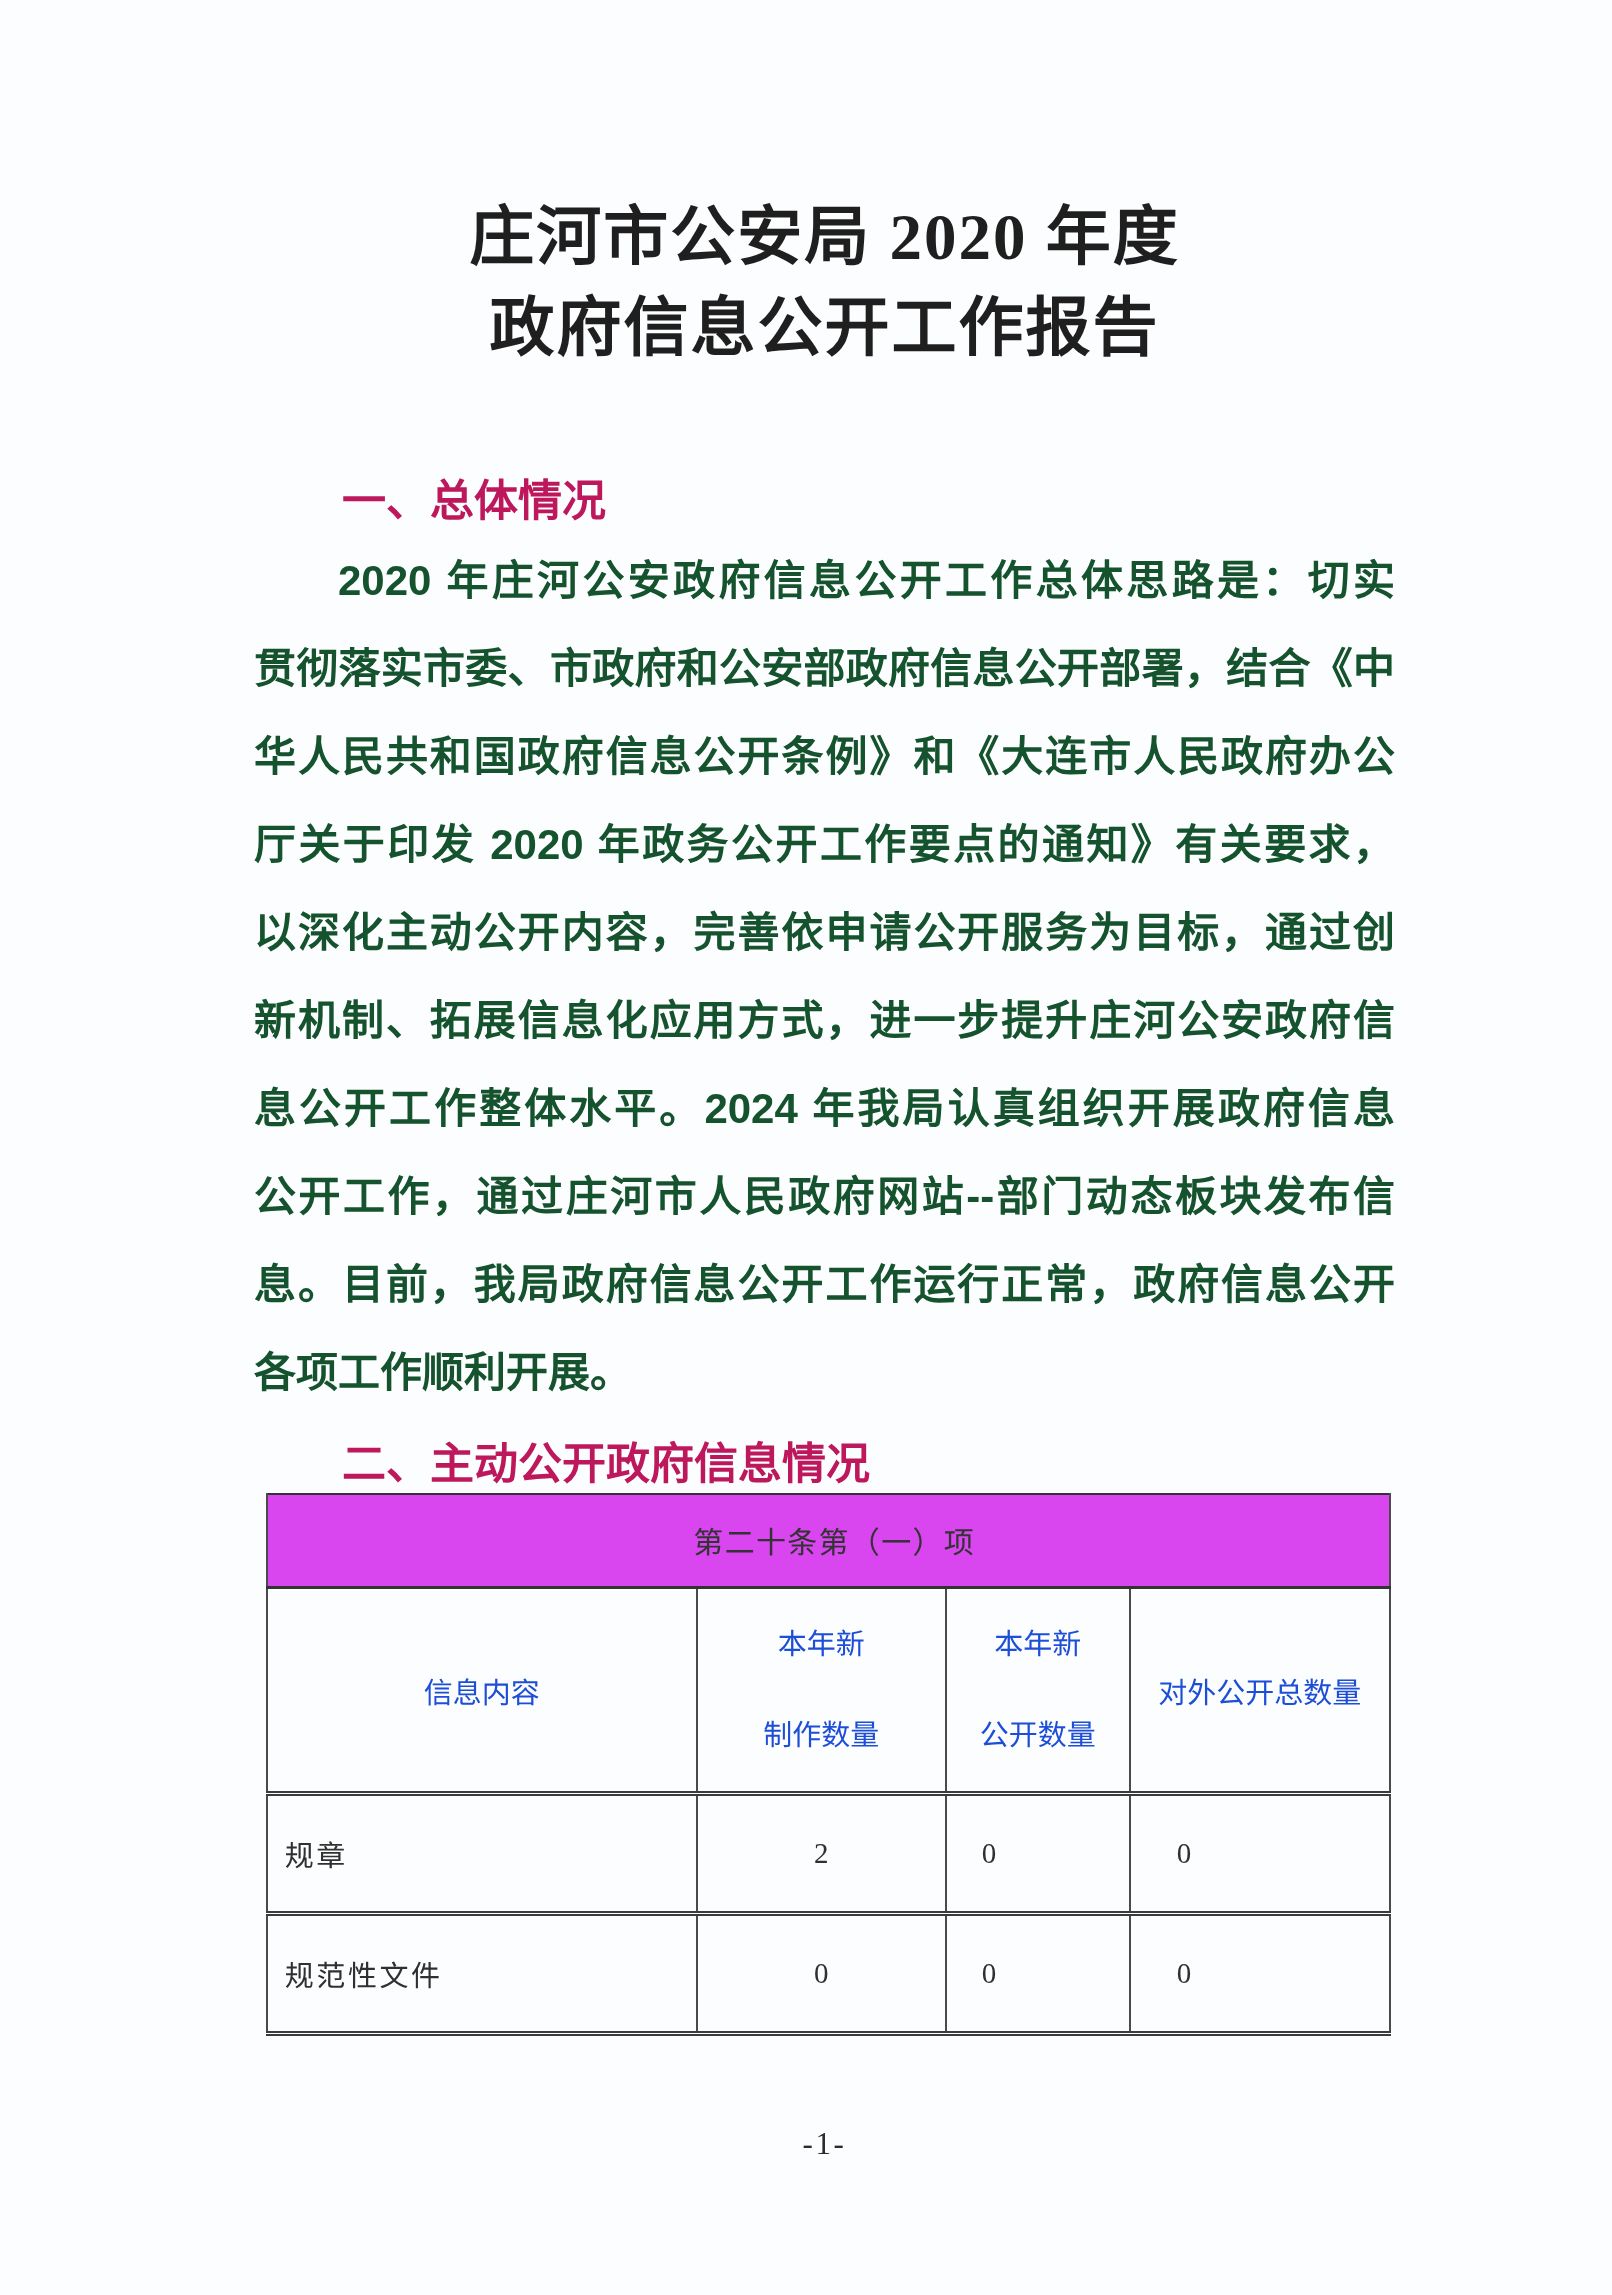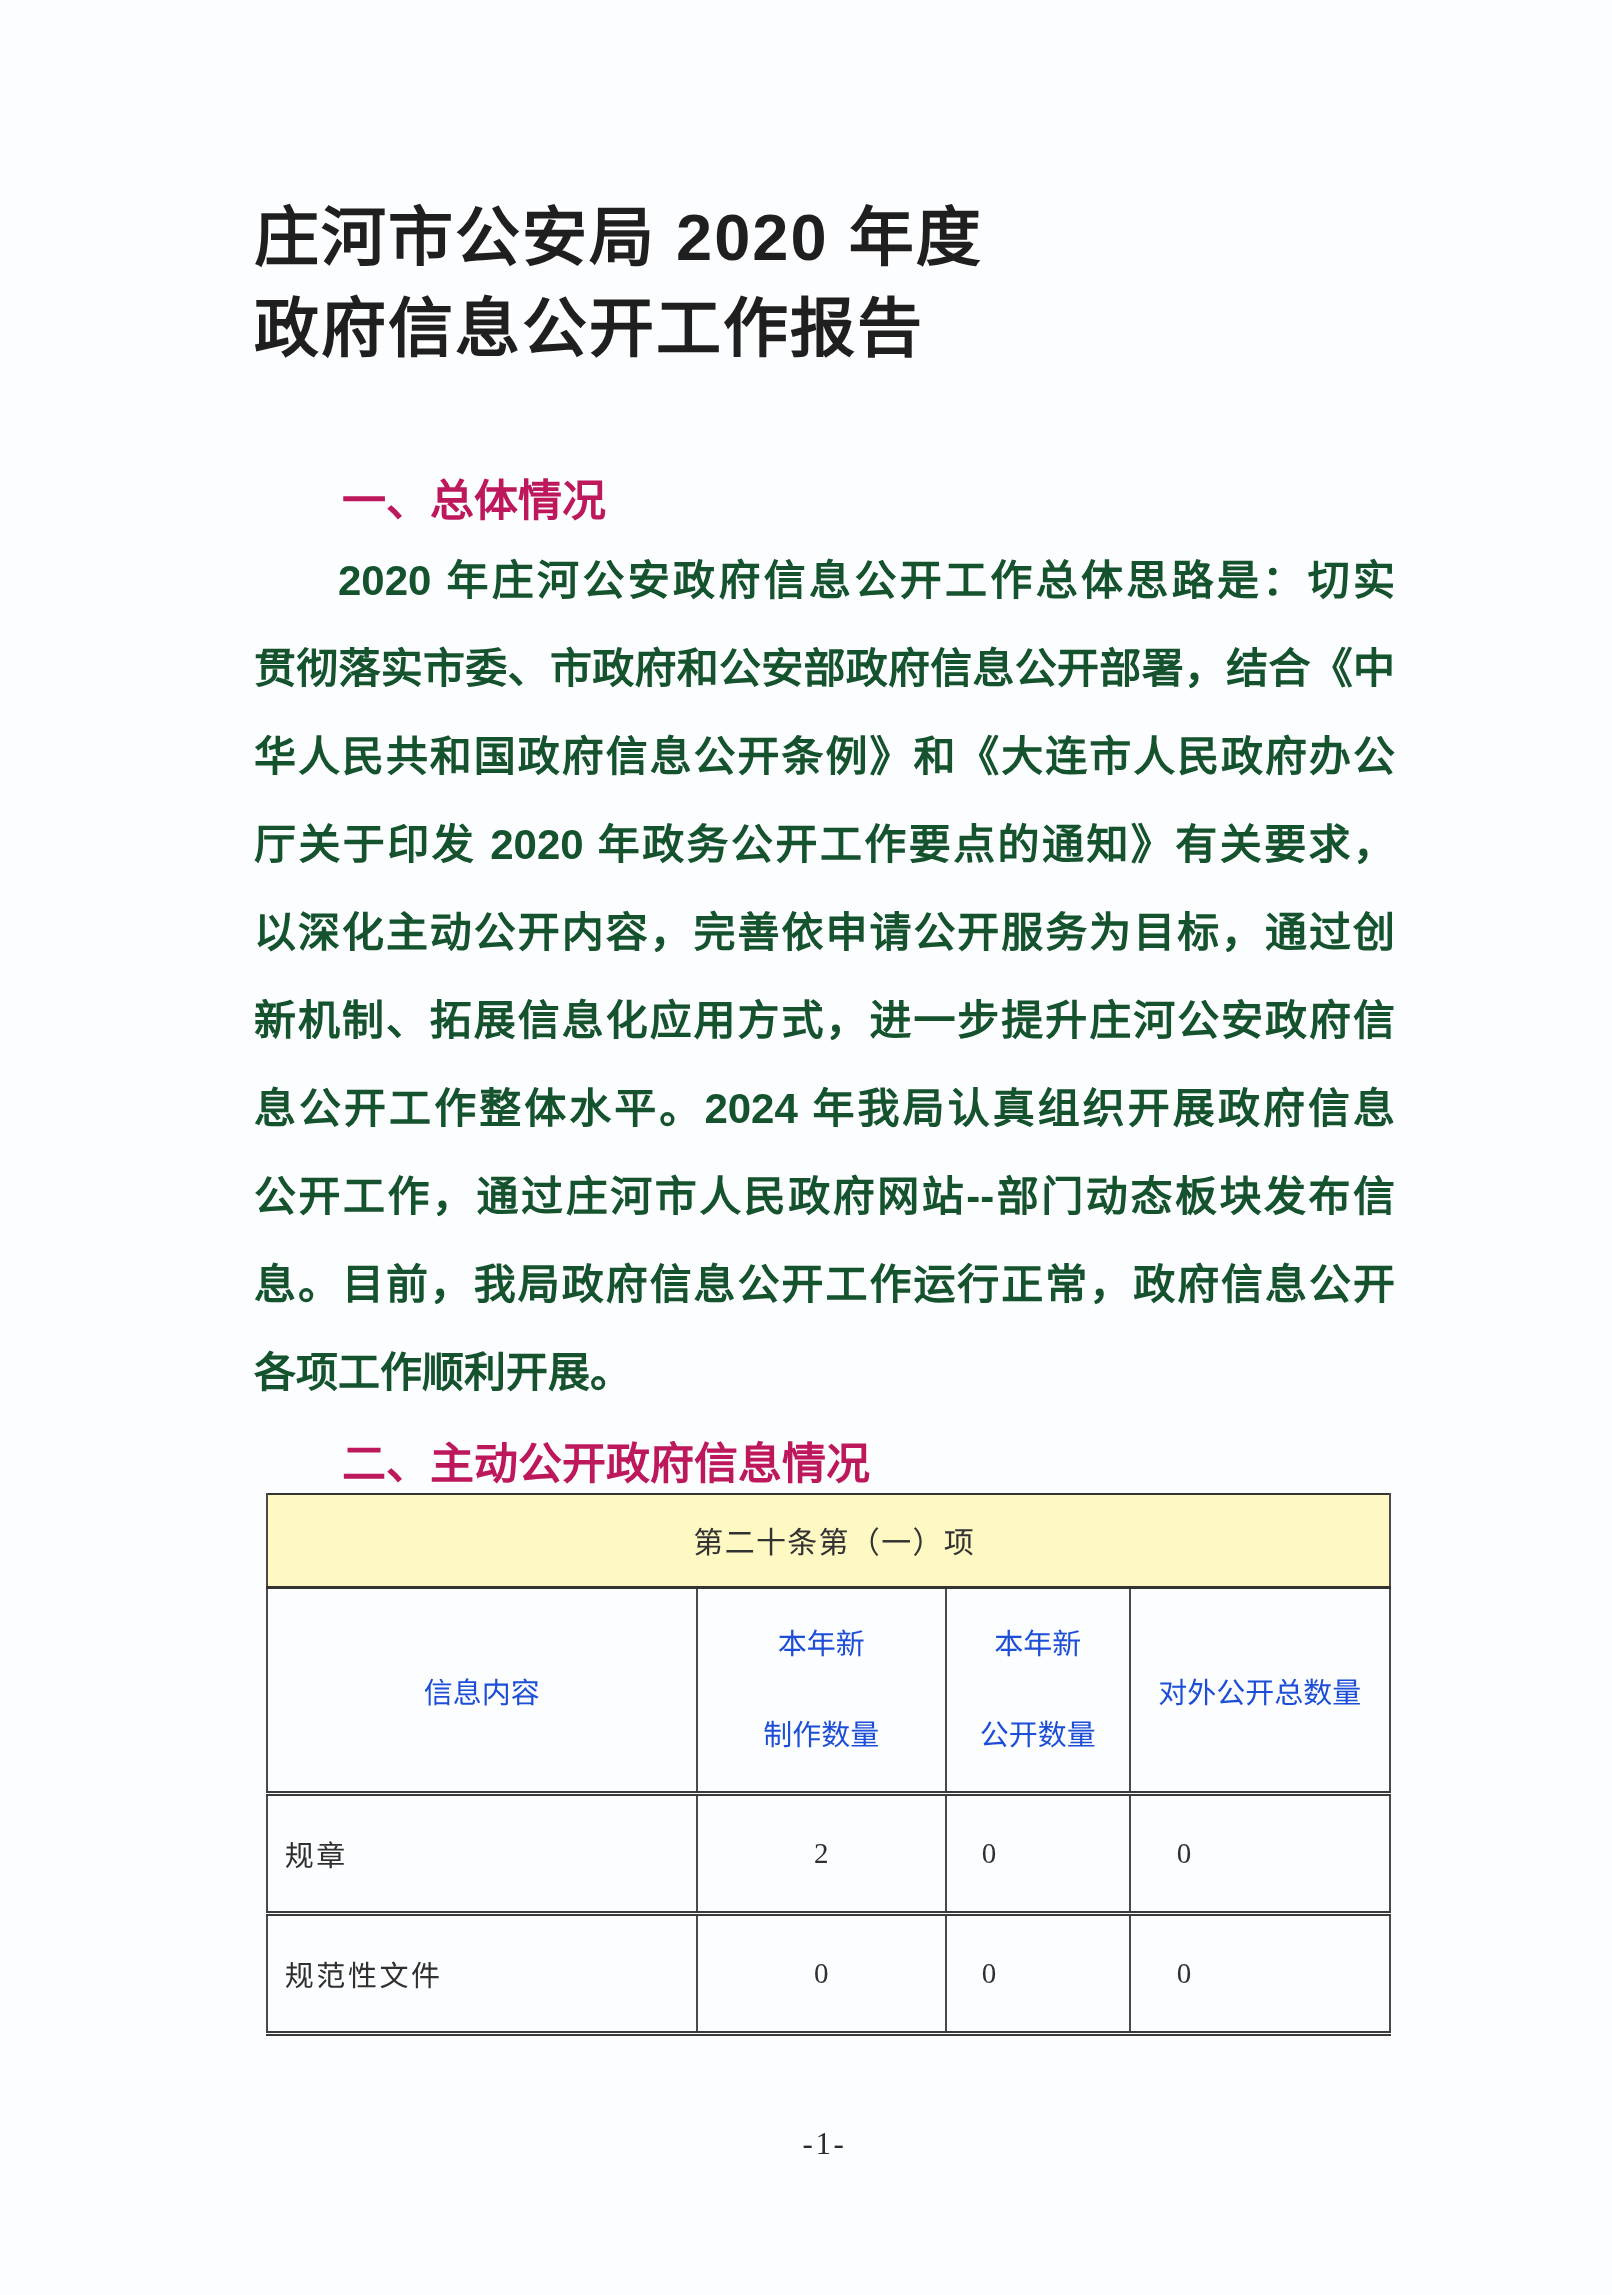--- a/index.html
+++ b/index.html
@@ -17,24 +17,25 @@
   .content {
     position: absolute;
     left: 254px;
     top: 0;
     width: 1141px;
   }
 
   
   .doc-title {
     margin: 192px 0 0 0;
-    font-family: Liberation Sans, sans-serif;
+    font-family: Liberation Serif, serif;
     font-weight: 700;
     font-size: 65px;
     line-height: 91px;
+    text-align: center;
     letter-spacing: 2px;
     color: #1f1f1f;
   }
   .doc-title .tline { display: block; }
 
   
   .sec-heading {
     font-size: 44px;
     line-height: 59px;
     font-weight: 700;
@@ -143,21 +144,21 @@
 
     <table class="tbl">
       <colgroup>
         <col style="width:430px">
         <col style="width:249px">
         <col style="width:184px">
         <col style="width:260px">
       </colgroup>
       <tbody>
         <tr class="banner-row">
-          <td colspan="4" style="background: #fef9c3; padding-left: 13px;">第二十条第（一）项</td>
+          <td colspan="4" style="background: #d946ef; padding-left: 13px;">第二十条第（一）项</td>
         </tr>
         <tr class="header-row">
           <td>信息内容</td>
           <td>
             <div class="two-line">
               <span class="l1">本年新</span>
               <span class="l2">制作数量</span>
             </div>
           </td>
           <td>

